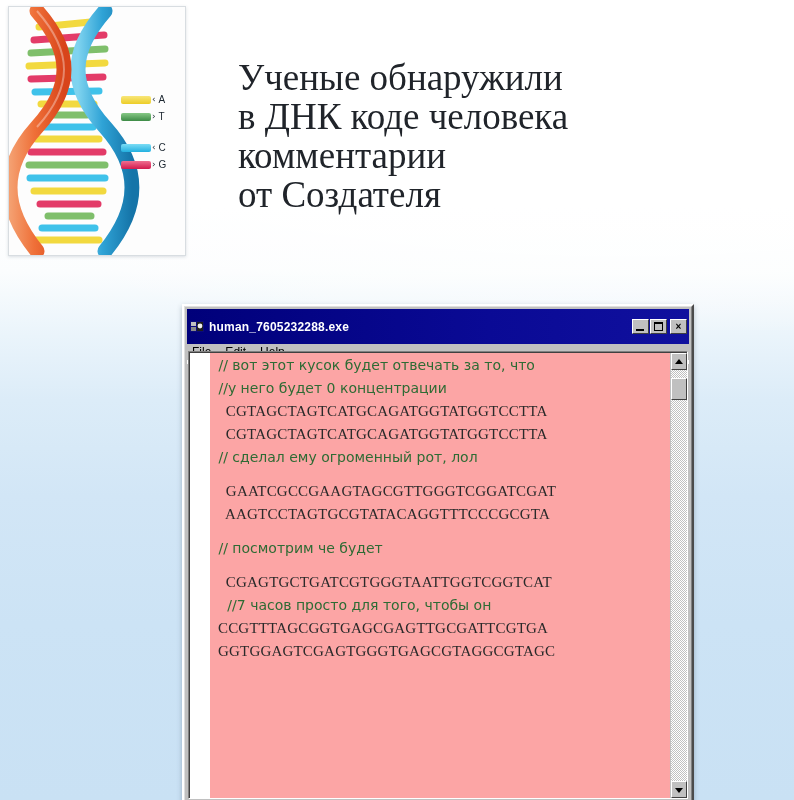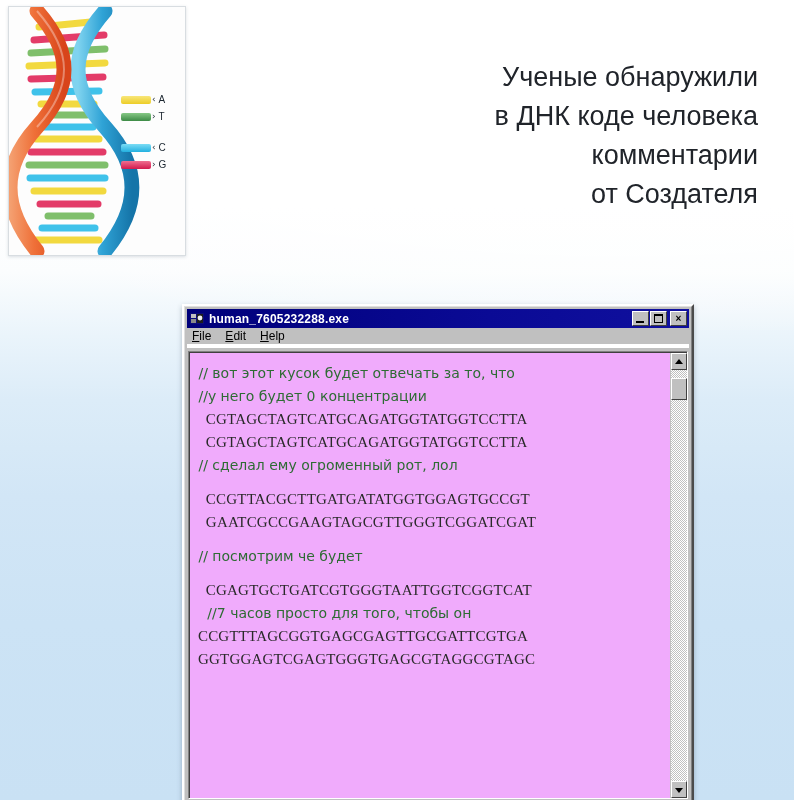--- a/index.html
+++ b/index.html
@@ -76,27 +76,26 @@
     color: #1b2630;
     margin-left: 3px;
     font-family: "Liberation Sans", sans-serif;
   }
 
   
   .headline {
     position: absolute;
     left: 238px; top: 58px;
     width: 520px;
-    font-size: 27px;
+    font-size: 37px;
     line-height: 39px;
     color: #20242a;
-    font-family: Liberation Sans, sans-serif;
+    font-family: Liberation Serif, serif;
     font-weight: 400;
     letter-spacing: 0px;
-    text-align: right;
   }
   .headline div { white-space: nowrap; }
 
   
   .win {
     position: absolute;
     left: 182px; top: 304px;
     width: 512px; height: 500px;
     background: #c0c0c0;
     border-top: 2px solid #ffffff;
@@ -108,21 +107,21 @@
   .win-inner {
     position: absolute;
     left: 0; top: 0; right: 0; bottom: 0;
     border-top: 1px solid #dfdfdf;
     border-left: 1px solid #dfdfdf;
     border-right: 1px solid #808080;
     border-bottom: 1px solid #808080;
     padding: 2px;
   }
   .titlebar {
-    height: 19px;
+    height: 35px;
     background: linear-gradient(to right, #00007a 0%, #0a0a95 60%, #10109e 100%);
     display: flex;
     align-items: center;
     padding: 0 2px 0 2px;
     justify-content: space-between;
   }
   .title-icon {
     width: 16px; height: 15px;
     margin-right: 4px;
     flex: 0 0 auto;
@@ -200,22 +199,23 @@
     position: absolute;
     left: 0; top: 0; right: 0; bottom: 0;
     border-top: 1px solid #404040;
     border-left: 1px solid #404040;
     display: flex;
     background: #fff;
   }
   .code-area {
     flex: 1 1 auto;
     overflow: hidden;
-    padding: 9px 4px 0 4px;
-    background: #f0abfc;
+    padding: 1px 4px 0 4px;
+    background: #fca5a5;
+    margin-left: 20px;
   }
   .line {
     white-space: pre;
     height: 23px;
     line-height: 23px;
   }
   .line.comment {
     color: #2e6b34;
     font-family: "DejaVu Sans", sans-serif;
     font-size: 14px;
@@ -394,22 +394,22 @@
 
       <div class="client">
         <div class="client-inner">
           <div class="code-area" id="code-area">
               <div class="line comment"> // вот этот кусок будет отвечать за то, что</div>
               <div class="line comment"> //у него будет 0 концентрации</div>
               <div class="line seq">   CGTAGCTAGTCATGCAGATGGTATGGTCCTTA</div>
               <div class="line seq">   CGTAGCTAGTCATGCAGATGGTATGGTCCTTA</div>
               <div class="line comment"> // сделал ему огроменный рот, лол</div>
               <div class="line blank"></div>
-              <div class="line seq">   CCGTTACGCTTGATGATATGGTGGAGTGCCGT</div>
               <div class="line seq">   GAATCGCCGAAGTAGCGTTGGGTCGGATCGAT</div>
+              <div class="line seq">   AAGTCCTAGTGCGTATACAGGTTTCCCGCGTA</div>
               <div class="line blank"></div>
               <div class="line comment"> // посмотрим че будет</div>
               <div class="line blank"></div>
               <div class="line seq">   CGAGTGCTGATCGTGGGTAATTGGTCGGTCAT</div>
               <div class="line comment">   //7 часов просто для того, чтобы он</div>
               <div class="line seq"> CCGTTTAGCGGTGAGCGAGTTGCGATTCGTGA</div>
               <div class="line seq"> GGTGGAGTCGAGTGGGTGAGCGTAGGCGTAGC</div>
             </div>
 
           <div class="vscroll">

